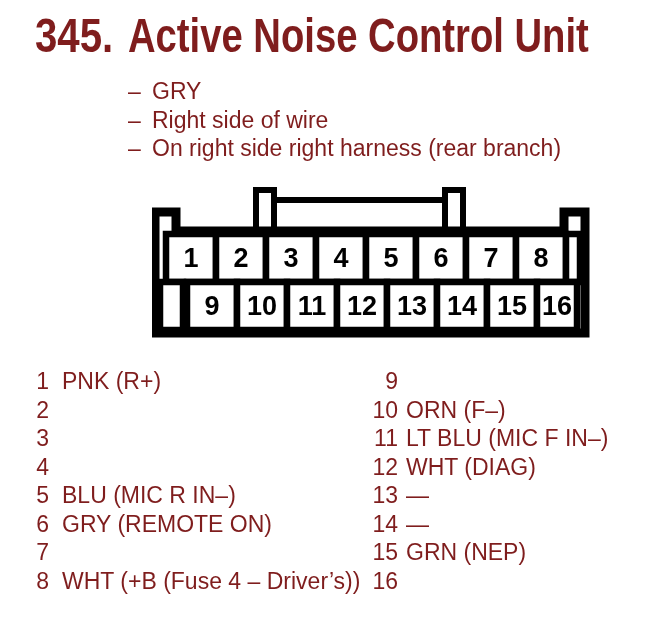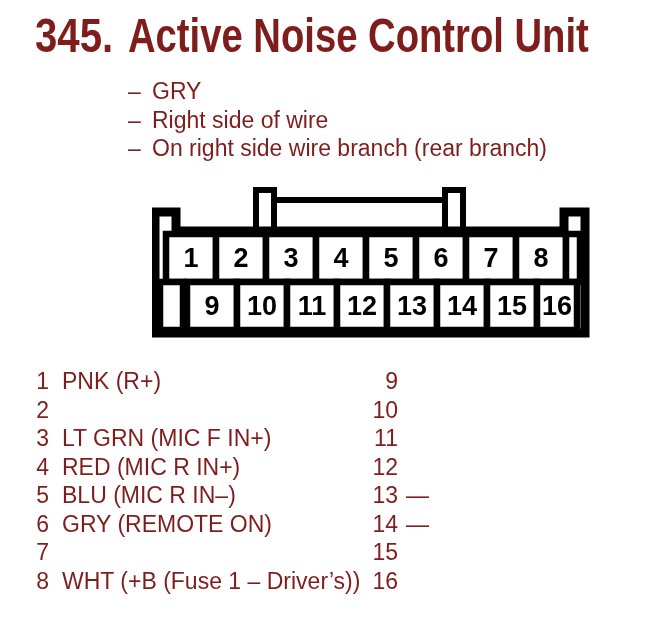--- a/index.html
+++ b/index.html
@@ -43,21 +43,21 @@
       <div class="detail-row">
         <span class="detail-dash">–</span>
         <span>GRY</span>
       </div>
       <div class="detail-row">
         <span class="detail-dash">–</span>
         <span>Right side of wire</span>
       </div>
       <div class="detail-row">
         <span class="detail-dash">–</span>
-        <span>On right side wire branch (rear branch)</span>
+        <span>On right side right harness (rear branch)</span>
       </div>
     </div>
 
   <svg class="connector" id="connector-svg" viewBox="0 0 440 154">
 
     <rect x="110" y="14" width="196" height="31" fill="#ffffff" stroke="#000000" stroke-width="6"></rect>
     <rect x="104" y="4" width="18" height="44" fill="#ffffff" stroke="#000000" stroke-width="6"></rect>
     <rect x="293" y="4" width="18" height="44" fill="#ffffff" stroke="#000000" stroke-width="6"></rect>
 
     <path d="M3,26 L3,147 L433,147 L433,26 L412,26 L412,45 L24,45 L24,26 Z" fill="#ffffff" stroke="#000000" stroke-width="9" stroke-linejoin="miter"></path>
@@ -102,64 +102,66 @@
   <div class="pincol pincol-left" id="pins-left">
       <div class="pin-row">
         <span class="pin-num">1</span>
         <span class="pin-lbl">PNK (R+)</span>
       </div>
       <div class="pin-row">
         <span class="pin-num">2</span>
       </div>
       <div class="pin-row">
         <span class="pin-num">3</span>
-        <span class="pin-lbl">LT GRN (MIC F IN+)</span>
       </div>
       <div class="pin-row">
         <span class="pin-num">4</span>
-        <span class="pin-lbl">RED (MIC R IN+)</span>
       </div>
       <div class="pin-row">
         <span class="pin-num">5</span>
         <span class="pin-lbl">BLU (MIC R IN–)</span>
       </div>
       <div class="pin-row">
         <span class="pin-num">6</span>
         <span class="pin-lbl">GRY (REMOTE ON)</span>
       </div>
       <div class="pin-row">
         <span class="pin-num">7</span>
       </div>
       <div class="pin-row">
         <span class="pin-num">8</span>
-        <span class="pin-lbl">WHT (+B (Fuse 1 – Driver’s))</span>
+        <span class="pin-lbl">WHT (+B (Fuse 4 – Driver’s))</span>
       </div>
     </div>
   <div class="pincol pincol-right" id="pins-right">
       <div class="pin-row">
         <span class="pin-num">9</span>
       </div>
       <div class="pin-row">
         <span class="pin-num">10</span>
+        <span class="pin-lbl">ORN (F–)</span>
       </div>
       <div class="pin-row">
         <span class="pin-num">11</span>
+        <span class="pin-lbl">LT BLU (MIC F IN–)</span>
       </div>
       <div class="pin-row">
         <span class="pin-num">12</span>
+        <span class="pin-lbl">WHT (DIAG)</span>
       </div>
       <div class="pin-row">
         <span class="pin-num">13</span>
         <span class="pin-lbl">—</span>
       </div>
       <div class="pin-row">
         <span class="pin-num">14</span>
         <span class="pin-lbl">—</span>
       </div>
       <div class="pin-row">
         <span class="pin-num">15</span>
+        <span class="pin-lbl">GRN (NEP)</span>
       </div>
       <div class="pin-row">
         <span class="pin-num">16</span>
       </div>
     </div>
 
 </div>
 
 </body></html>

